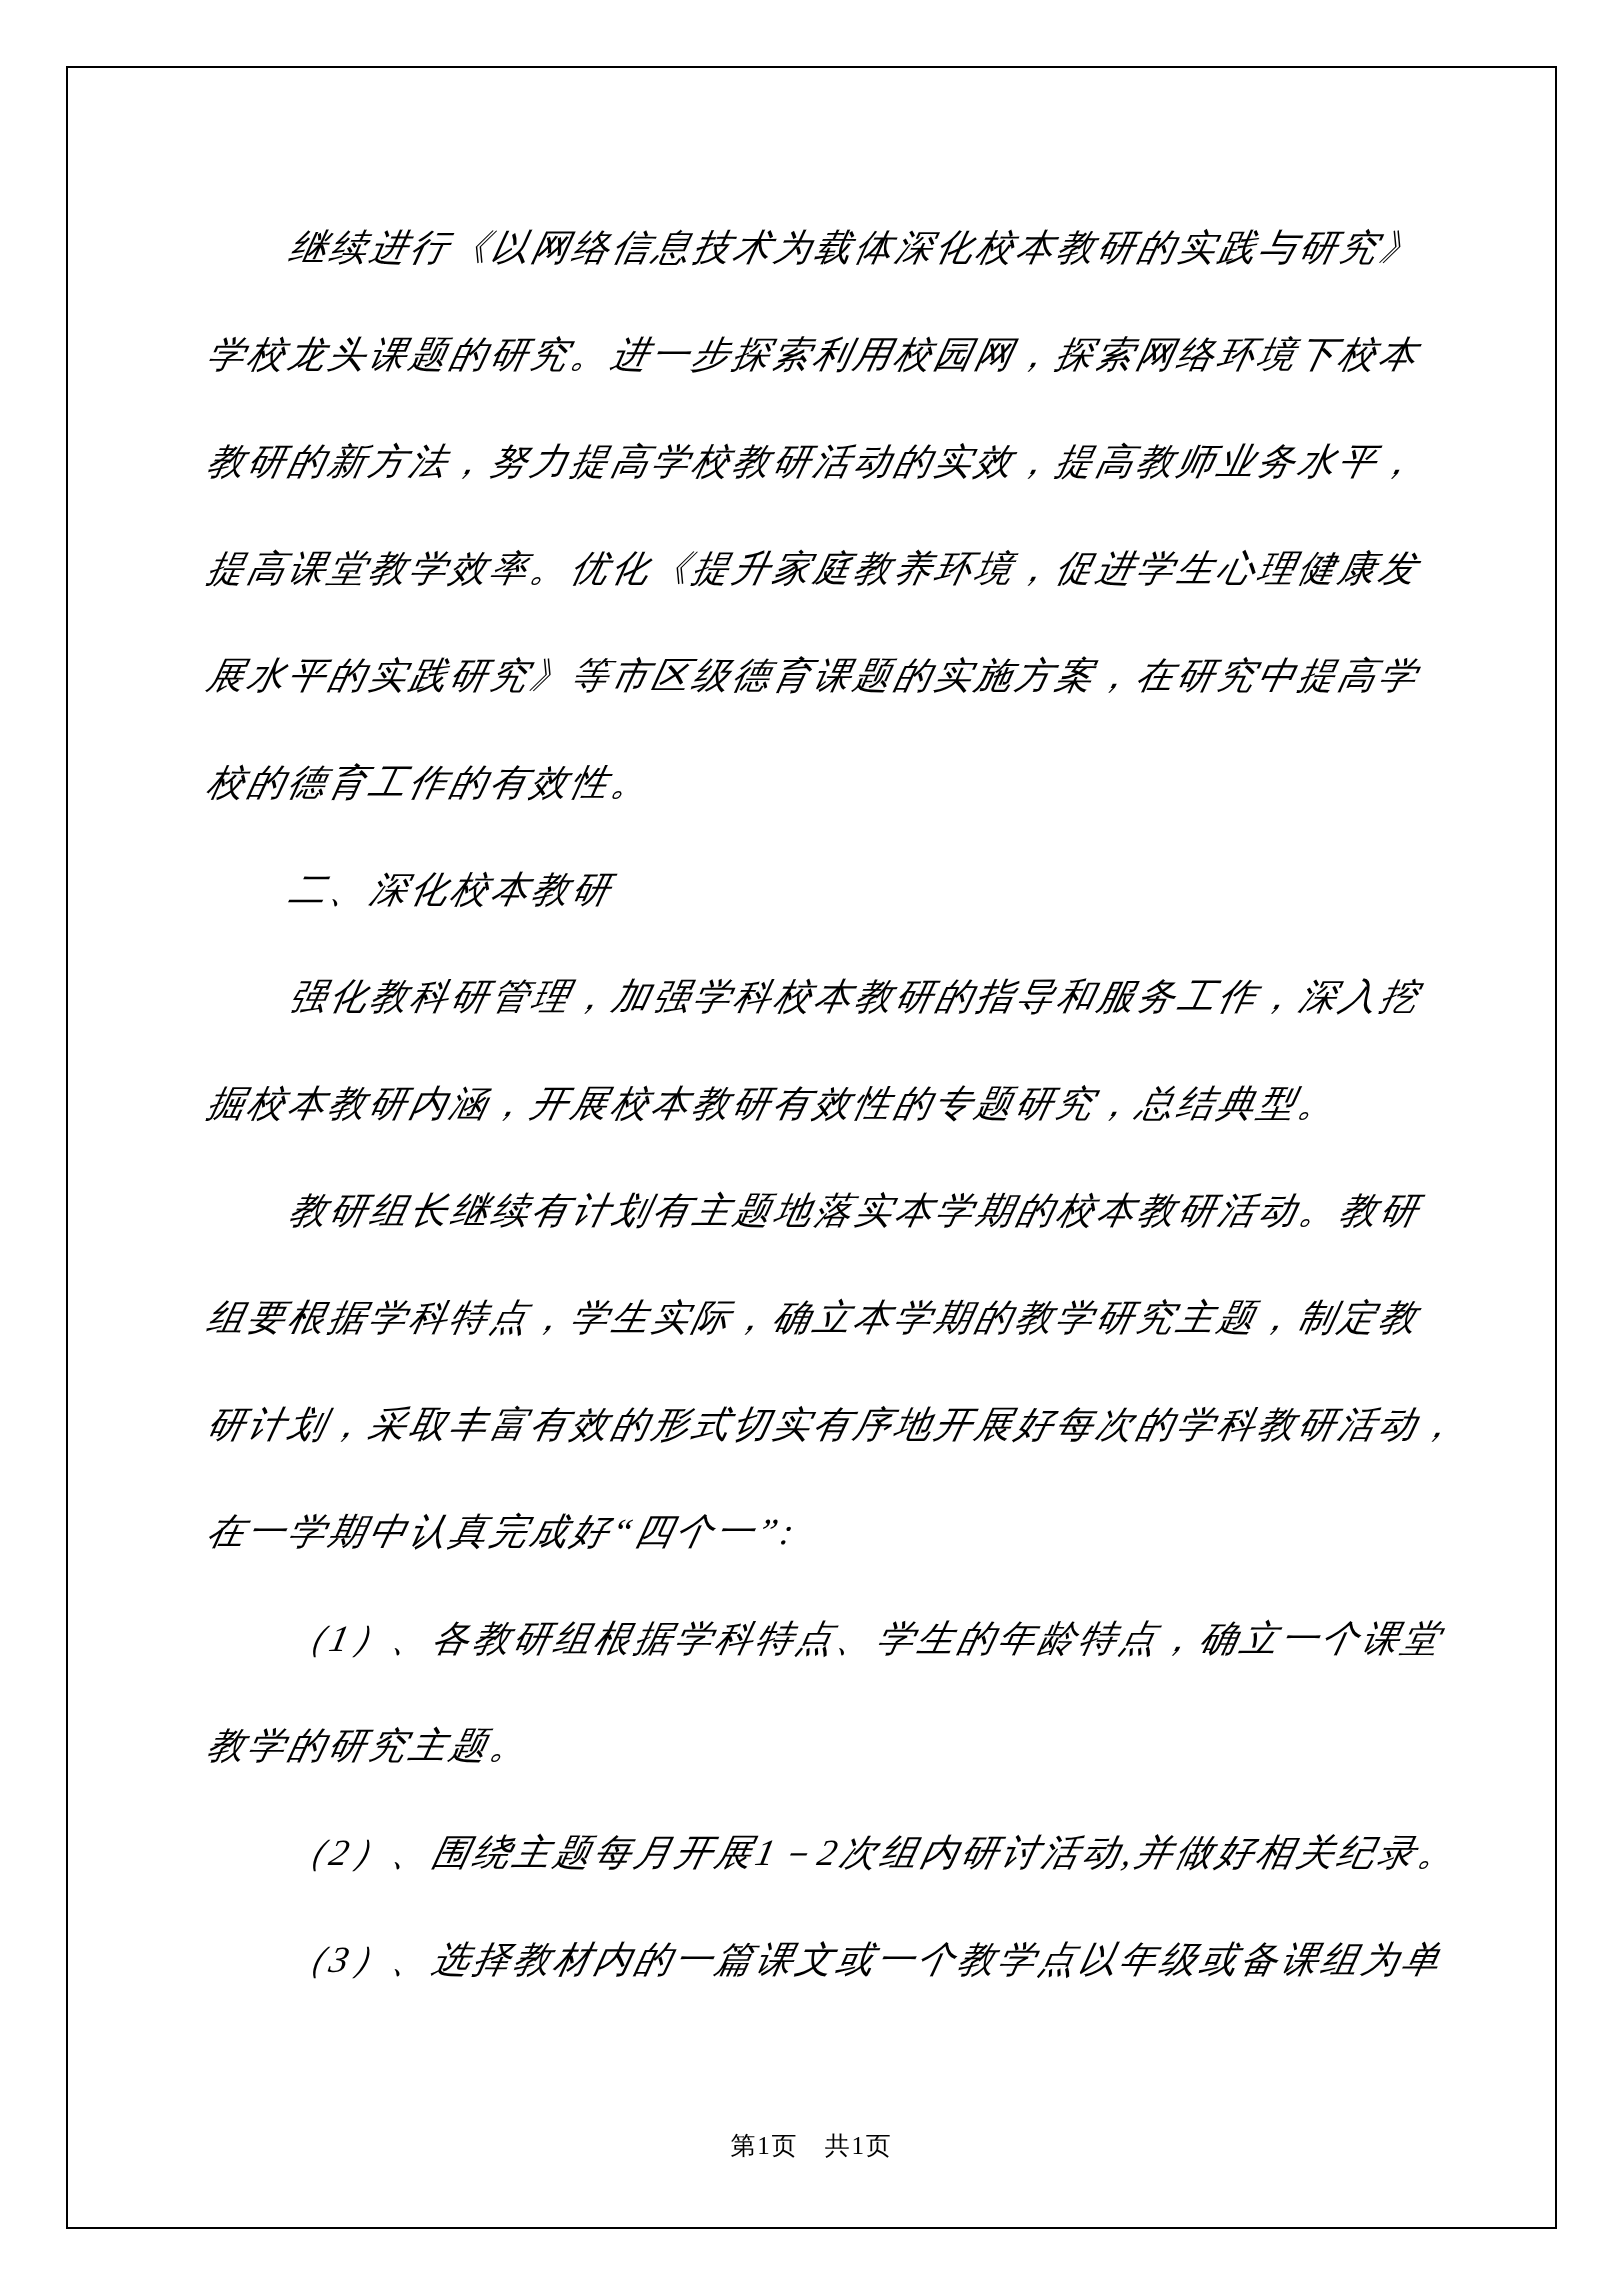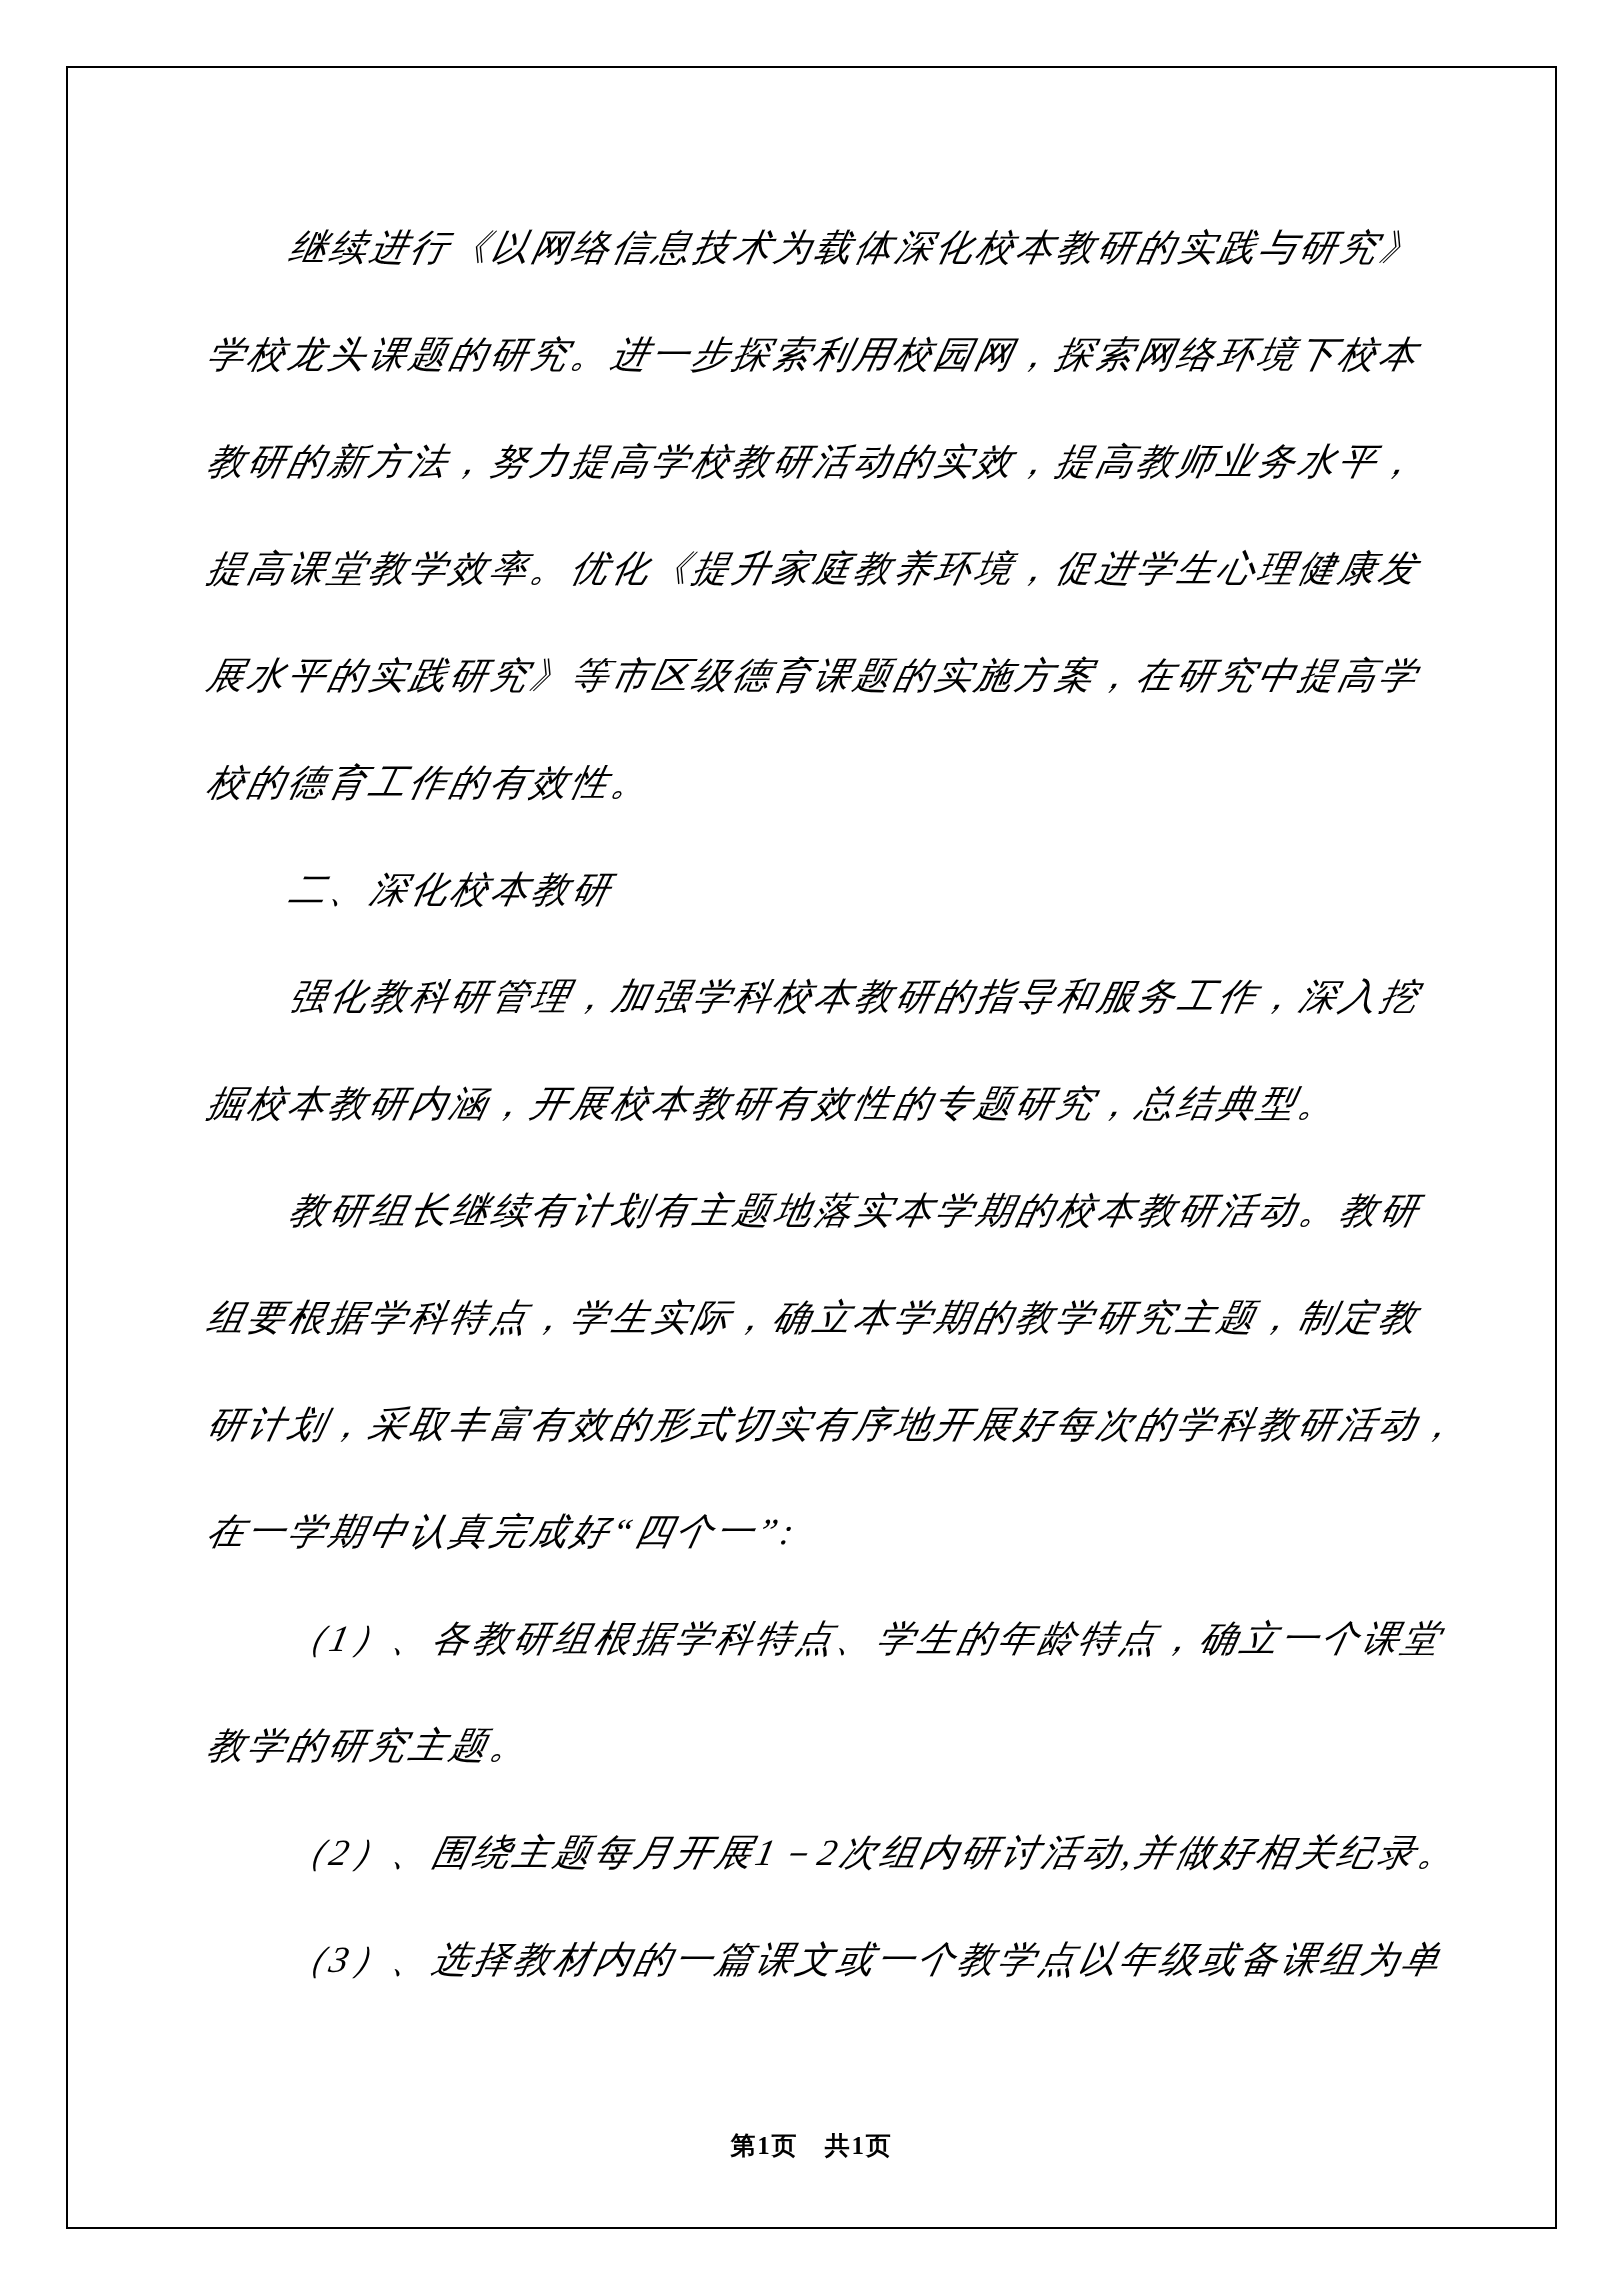--- a/index.html
+++ b/index.html
@@ -42,21 +42,20 @@
   .footer {
     position: absolute;
     left: 0;
     right: 0;
     top: 2061px;       
     text-align: center;
     font-size: 25px;
     letter-spacing: 1.7px;
     font-style: normal;
     color: #000000;
-    font-weight: bold;
   }
 </style>
 </head>
 <body>
 
 <div class="page">
   <div class="frame">
     <div class="content">
       <div class="line indent">继续进行《以网络信息技术为载体深化校本教研的实践与研究》</div>
       <div class="line">学校龙头课题的研究。进一步探索利用校园网，探索网络环境下校本</div>

